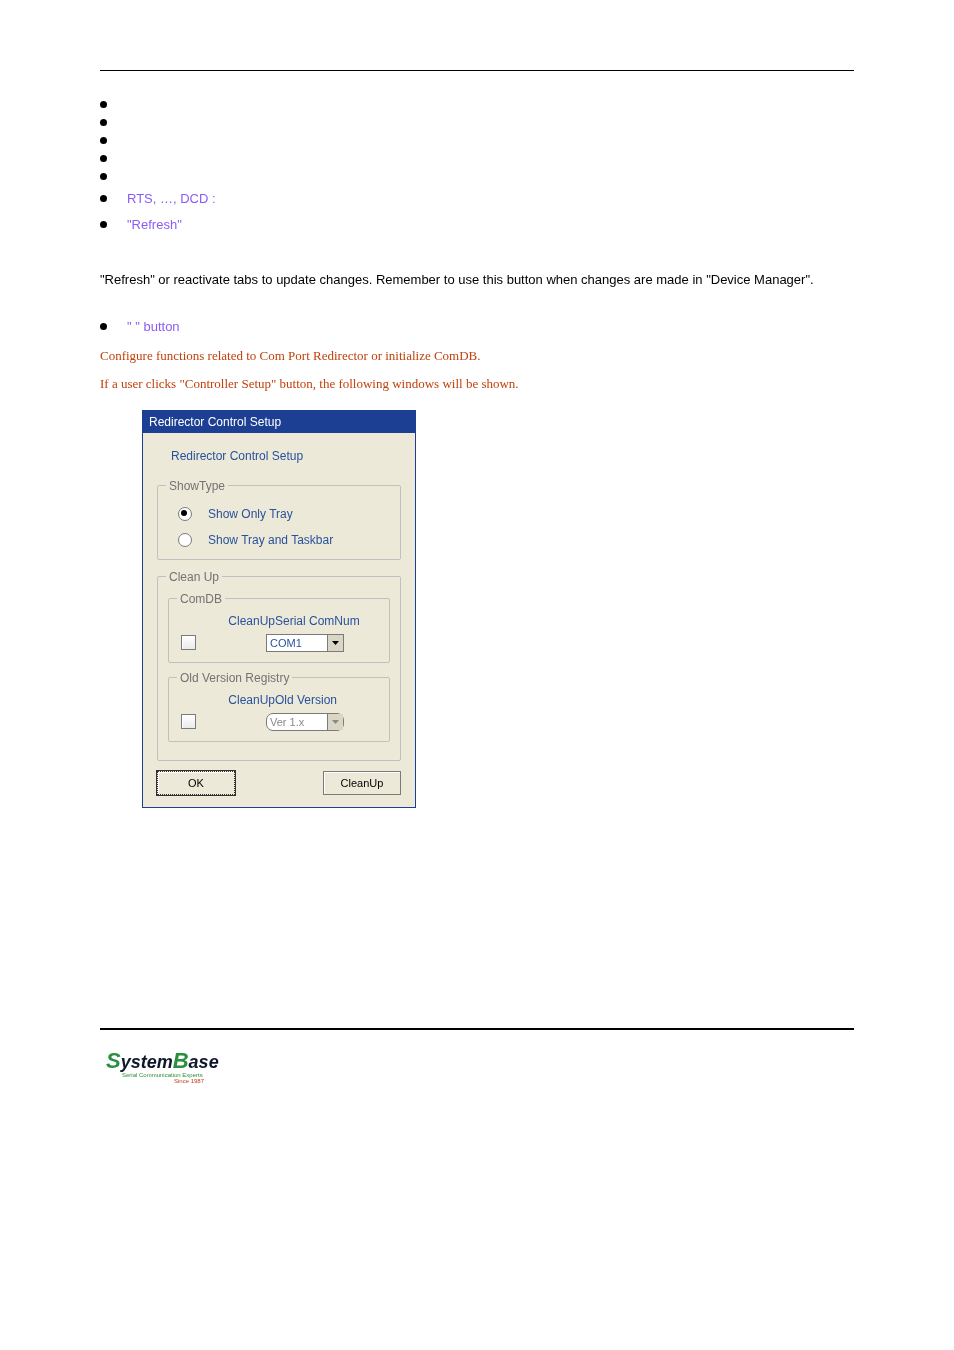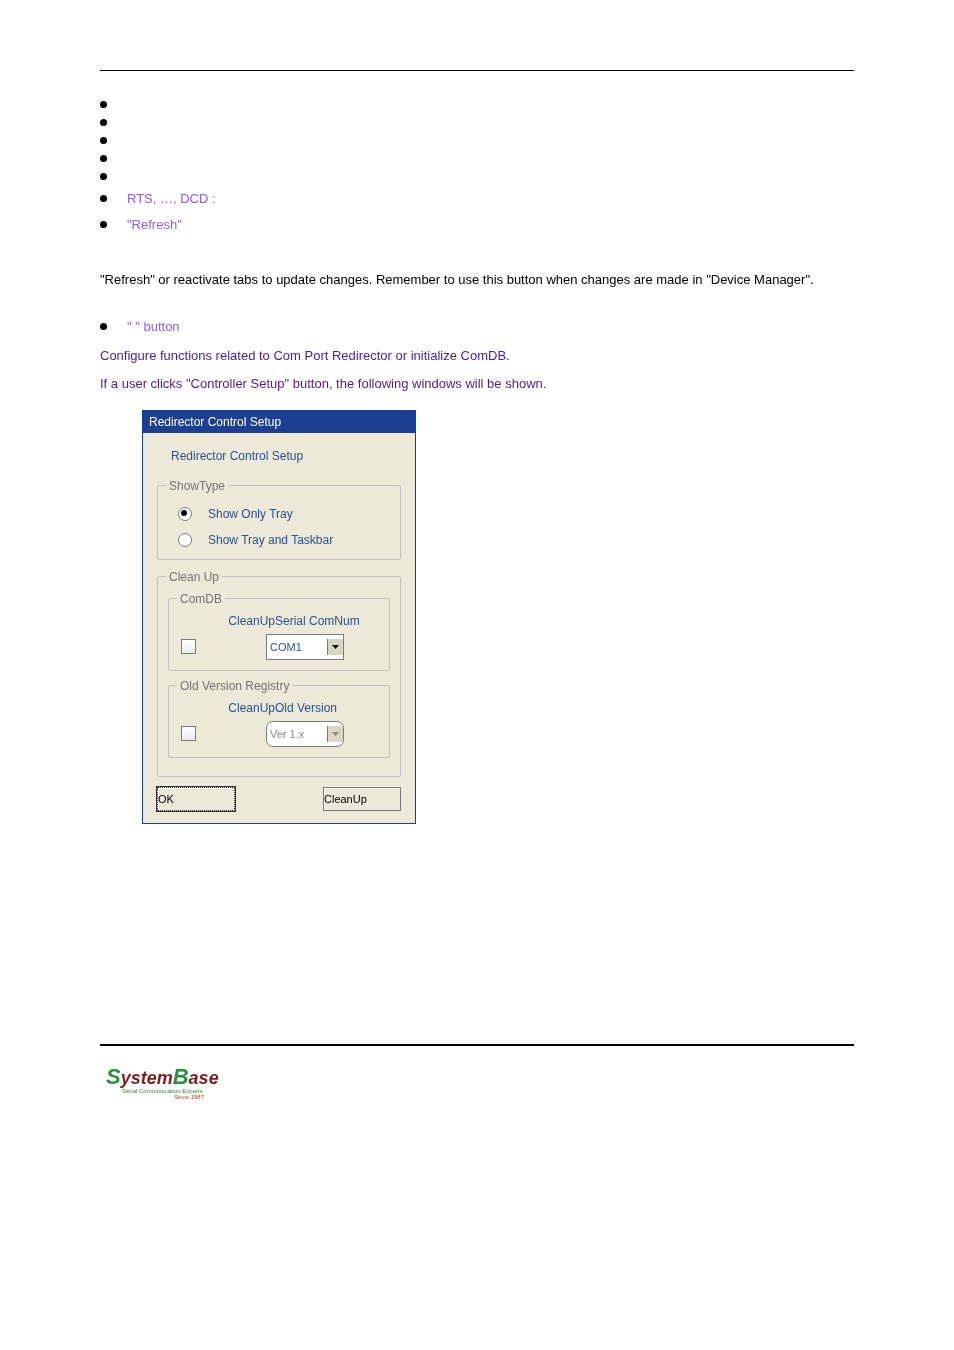--- a/index.html
+++ b/index.html
@@ -46,23 +46,24 @@
     .body-para {
       font-size: 13px;
       color: #000;
       margin-top: 36px;
       margin-bottom: 28px;
       line-height: 1.8;
       text-align: justify;
     }
     .config-text {
       font-size: 13px;
-      color: #4c1d95;
+      color: #c2410c;
       line-height: 1.7;
       margin-top: 6px;
+      font-family: Liberation Serif, serif;
     }
     
     .dialog {
       width: 272px;
       margin-top: 14px;
       margin-left: 42px;
       font-family: Tahoma, Arial, sans-serif;
       border: 1px solid #1c3f94;
     }
     .dialog-title {
@@ -143,21 +144,21 @@
       margin-right: 70px;
       flex-shrink: 0;
       box-shadow: inset 1px 1px 0 #fff;
     }
     .select {
       display: flex;
       align-items: center;
       background: #fff;
       border: 1px solid #7a7a7a;
       font-size: 11px;
-      height: 26px;
+      height: 18px;
       width: 78px;
       padding-left: 3px;
       box-sizing: border-box;
     }
     .select.disabled {
       background: #ffffff;
       color: #888;
       border-radius: 7px;
     }
     .select .caret {
@@ -186,39 +187,39 @@
     .btn {
       width: 76px;
       height: 22px;
       font-size: 11px;
       color: #000;
       background: #ece9d8;
       border: 1px solid #7a7a7a;
       box-shadow: 1px 1px 0 #fff inset;
       display: flex;
       align-items: center;
-      justify-content: flex-start;
+      justify-content: center;
     }
     .btn.primary {
       border: 1px dotted #333;
       outline: 1px solid #333;
     }
     .logo-wrap {
       margin-left: 6px;
     }
     .logo {
       font-size: 18px;
       font-weight: bold;
       font-style: italic;
     }
     .logo .green {
       color: #2a8f3f;
     }
     .logo .black {
-      color: #7f1d1d;
+      color: #0f172a;
     }
     .logo-sub1 {
       font-size: 6px;
       color: #2a8f3f;
       margin-left: 16px;
       margin-top: -2px;
     }
     .logo-sub2 {
       font-size: 6px;
       color: #c04020;

